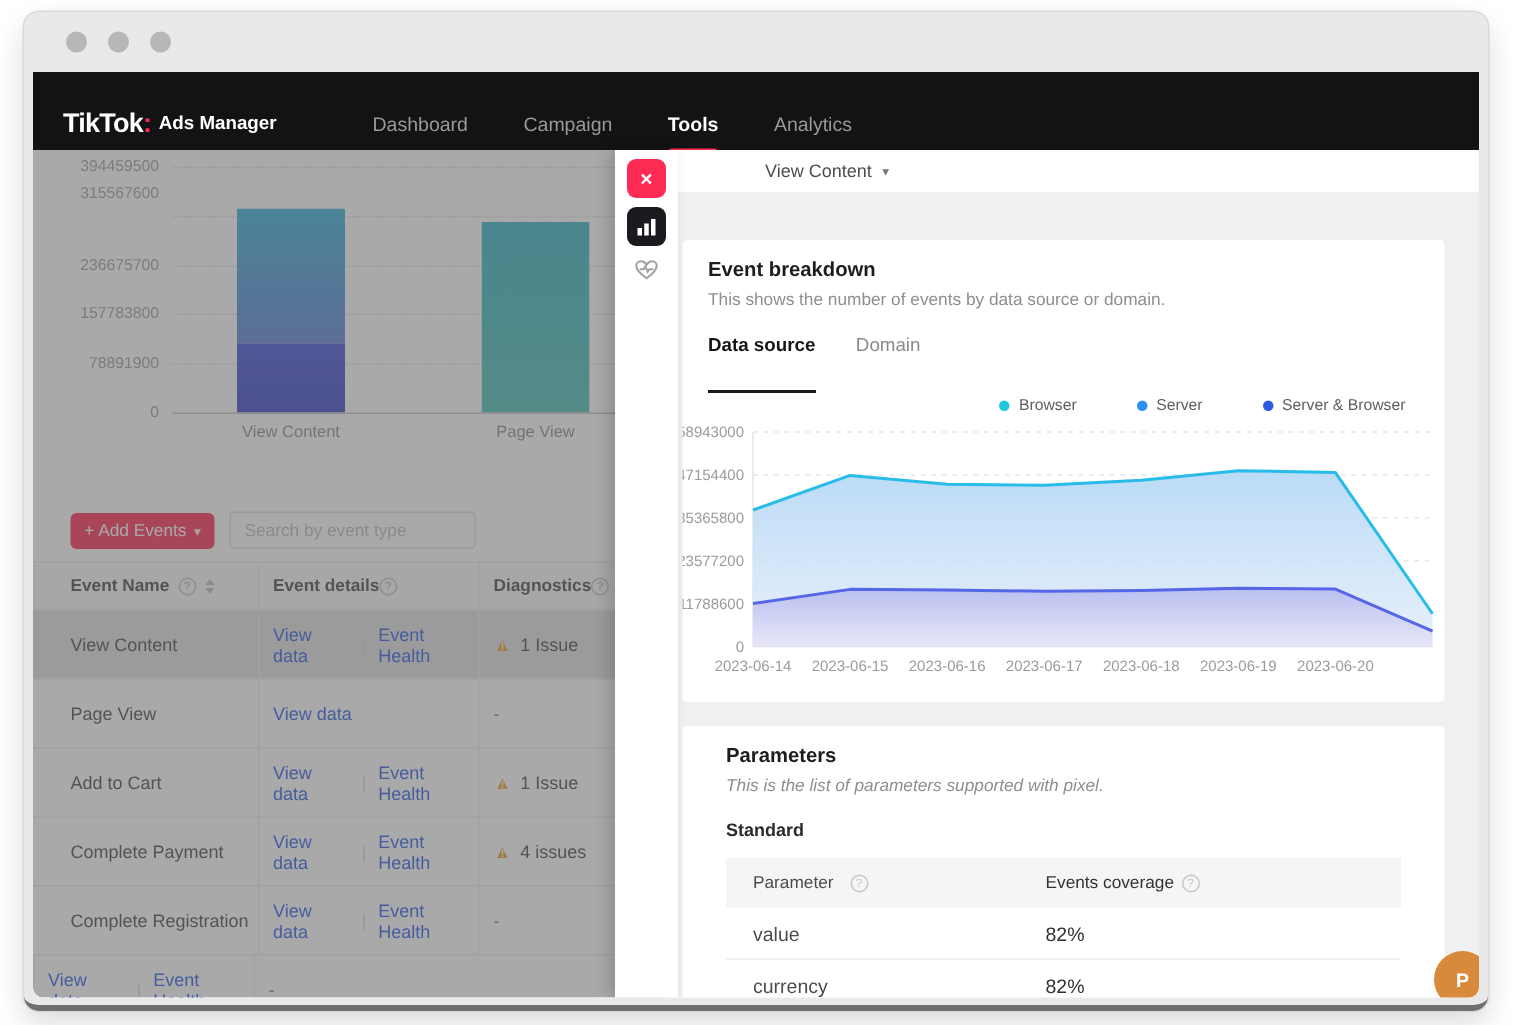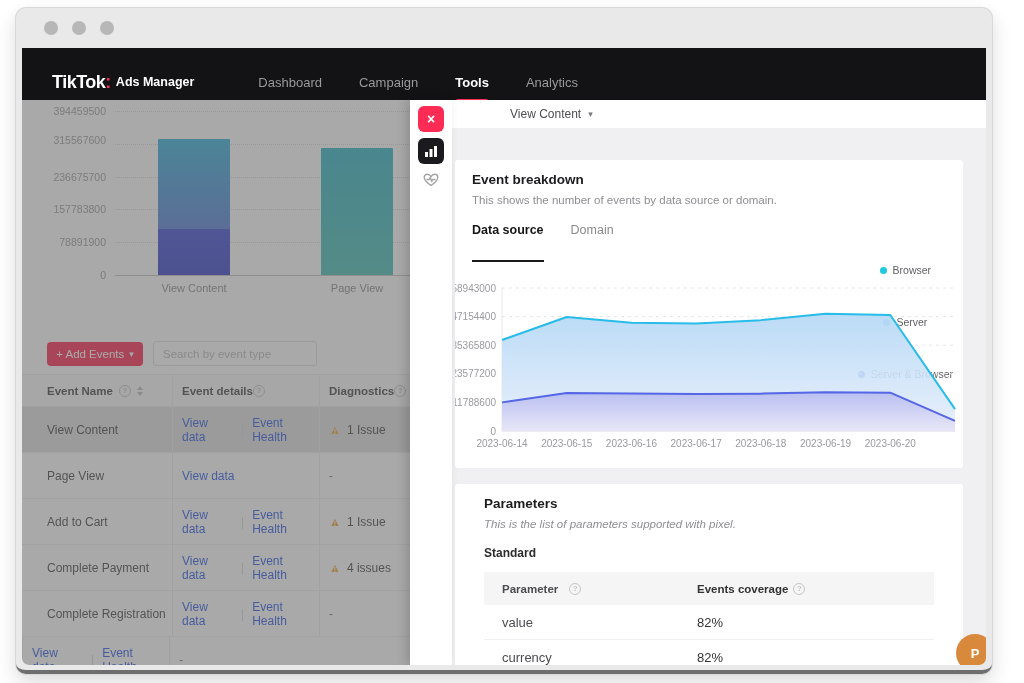--- a/index.html
+++ b/index.html
@@ -9,21 +9,21 @@
   .window { position:absolute; left:16px; top:8px; width:976px; height:666px;
     background:#e9e9e9; border-radius:10px; border-bottom:4px solid #6e6e6e;
     box-shadow:0 0 0 1px #d9d9d9, 0 8px 20px rgba(0,0,0,.15); }
   .chrome { height:40px; display:flex; align-items:center; padding-left:28px; gap:14px; }
   .dot { width:14px; height:14px; border-radius:50%; background:#b7b7b7; }
 
   .content { position:absolute; left:6px; right:6px; top:40px; bottom:5px; background:#fff;
     border-radius:0 0 7px 7px; overflow:hidden; }
 
   
-  .nav { height:68px; background:#131316; display:flex; align-items:center; padding-left:30px; }
+  .nav { height:68px; background:#131316; display:flex; align-items:center; padding-left:20px; }
   .brand { color:#fff; font-size:18px; font-weight:bold; letter-spacing:-.5px; }
   .brand .colon { color:#fe2c55; }
   .brand-product { color:#fff; font-size:12.5px; font-weight:bold; margin-left:5px; }
   .nav-items { display:flex; gap:37px; margin-left:64px; }
   .nav-item { color:#999; font-size:13px; position:relative; cursor:pointer; }
   .nav-item.active { color:#fff; font-weight:bold; }
   .nav-item.active::after { content:""; position:absolute; left:1px; right:1px; bottom:-12px; height:3px; background:#fe2c55; border-radius:2px; }
 
   .body { position:absolute; top:52px; left:0; right:0; bottom:0; }
 
@@ -81,31 +81,31 @@
   .panel-scroll { position:relative; flex:1; }
   .card { position:absolute; left:3px; width:508px; background:#fff; border-radius:3px; }
   .card.breakdown { top:32px; height:308px; padding:0 17px; }
   .card.params { top:356px; bottom:0; padding:0 29px; border-radius:3px 3px 0 0; overflow:hidden; }
 
   .bd-title { padding-top:12px; font-size:13.5px; font-weight:bold; color:#1d1d1f; }
   .bd-desc { margin-top:7px; font-size:11.5px; color:#8e8e93; }
   .bd-tabs { margin-top:17px; display:flex; gap:27px; font-size:12.5px; }
   .bd-tab { color:#8a8a8a; padding-bottom:23px; cursor:pointer;text-align:center; }
   .bd-tab.active { color:#161616; font-weight:bold; border-bottom:2.5px solid #1a1a1a; }
-  .legend-row { position:absolute; right:10px; top:104px; display:flex; gap:40px; align-items:center;
-    font-size:10.5px; color:#5f5f64;flex-direction:column; }
+  .legend-row { position:absolute; right:26px; top:104px; display:flex; gap:40px; align-items:center;
+    font-size:10.5px; color:#5f5f64; }
   .legend-item { display:flex; align-items:center; }
   .legend-dot { width:7px; height:7px; border-radius:50%; margin-right:6px; }
   .line-chart { position:absolute; left:0; top:122px; width:508px; height:172px; }
 
   .pm-title { padding-top:12px; font-size:13.5px; font-weight:bold; color:#1d1d1f; }
   .pm-desc { margin-top:7px; font-size:11.5px; color:#8e8e93;font-style:italic; }
   .pm-group { margin-top:16px; font-size:12px; font-weight:bold; color:#2c2c2e; }
   .pm-table { margin-top:12px; }
-  .pm-head { height:33px; background:#f5f5f6; display:flex; align-items:center; font-size:11.5px; font-weight:bold; color:#4c4c50; }
+  .pm-head { height:33px; background:#f5f5f6; display:flex; align-items:center; font-size:11.5px; font-weight:normal; color:#4c4c50; }
   .pm-row { height:35px; display:flex; align-items:center; font-size:13px; color:#4c4c50; border-bottom:1px solid #f0f0f1; }
   .pmc1 { width:213px; padding-left:18px; display:flex; align-items:center; gap:6px; }
   .pmc2 { flex:1; display:flex; align-items:center; color:#333; }
 
   .avatar { position:absolute; right:-8px; bottom:-7px; width:38px; height:38px; border-radius:50%; background:#d9893b;
     color:#fff; font-weight:bold; font-size:13px; display:flex; align-items:center; justify-content:center; z-index:30; cursor:pointer; }
 </style>
 </head>
 <body>
 
@@ -134,21 +134,21 @@
       <div class="left-area">
         <div class="bar-chart" id="bar-chart">
             <div class="bc-ylabel" style="top: 169px;">0</div>
             <div class="bc-axis" style="top: 175px; left: 93px;"></div>
             <div class="bc-ylabel" style="top: 136.2px;">78891900</div>
             <div class="bc-grid" style="top: 142.2px; left: 93px;"></div>
             <div class="bc-ylabel" style="top: 103.4px;">157783800</div>
             <div class="bc-grid" style="top: 109.4px; left: 93px;"></div>
             <div class="bc-ylabel" style="top: 70.6px;">236675700</div>
             <div class="bc-grid" style="top: 76.6px; left: 93px;"></div>
-            <div class="bc-ylabel" style="top: 34px;">315567600</div>
+            <div class="bc-ylabel" style="top: 23px;">315567600</div>
             <div class="bc-grid" style="top: 43.8px; left: 93px;"></div>
             <div class="bc-ylabel" style="top: 5px;">394459500</div>
             <div class="bc-grid" style="top: 11px; left: 93px;"></div>
             <div class="bc-bar" style="left: 136px; top: 39.0469px; height: 135.953px;">
               <div style="height: 90.2197px; background: linear-gradient(rgb(56, 178, 216), rgb(91, 130, 216));"></div>
               <div style="height: 45.7335px; background: linear-gradient(rgb(68, 80, 214), rgb(58, 67, 200));"></div>
             </div>
             <div class="bc-cat" style="left: 107px; top: 182px;">View Content</div>
             <div class="bc-bar" style="left: 299px; top: 48.1936px; height: 126.806px;">
               <div style="height: 126.806px; background: linear-gradient(rgb(53, 180, 196), rgb(76, 192, 184));"></div>

